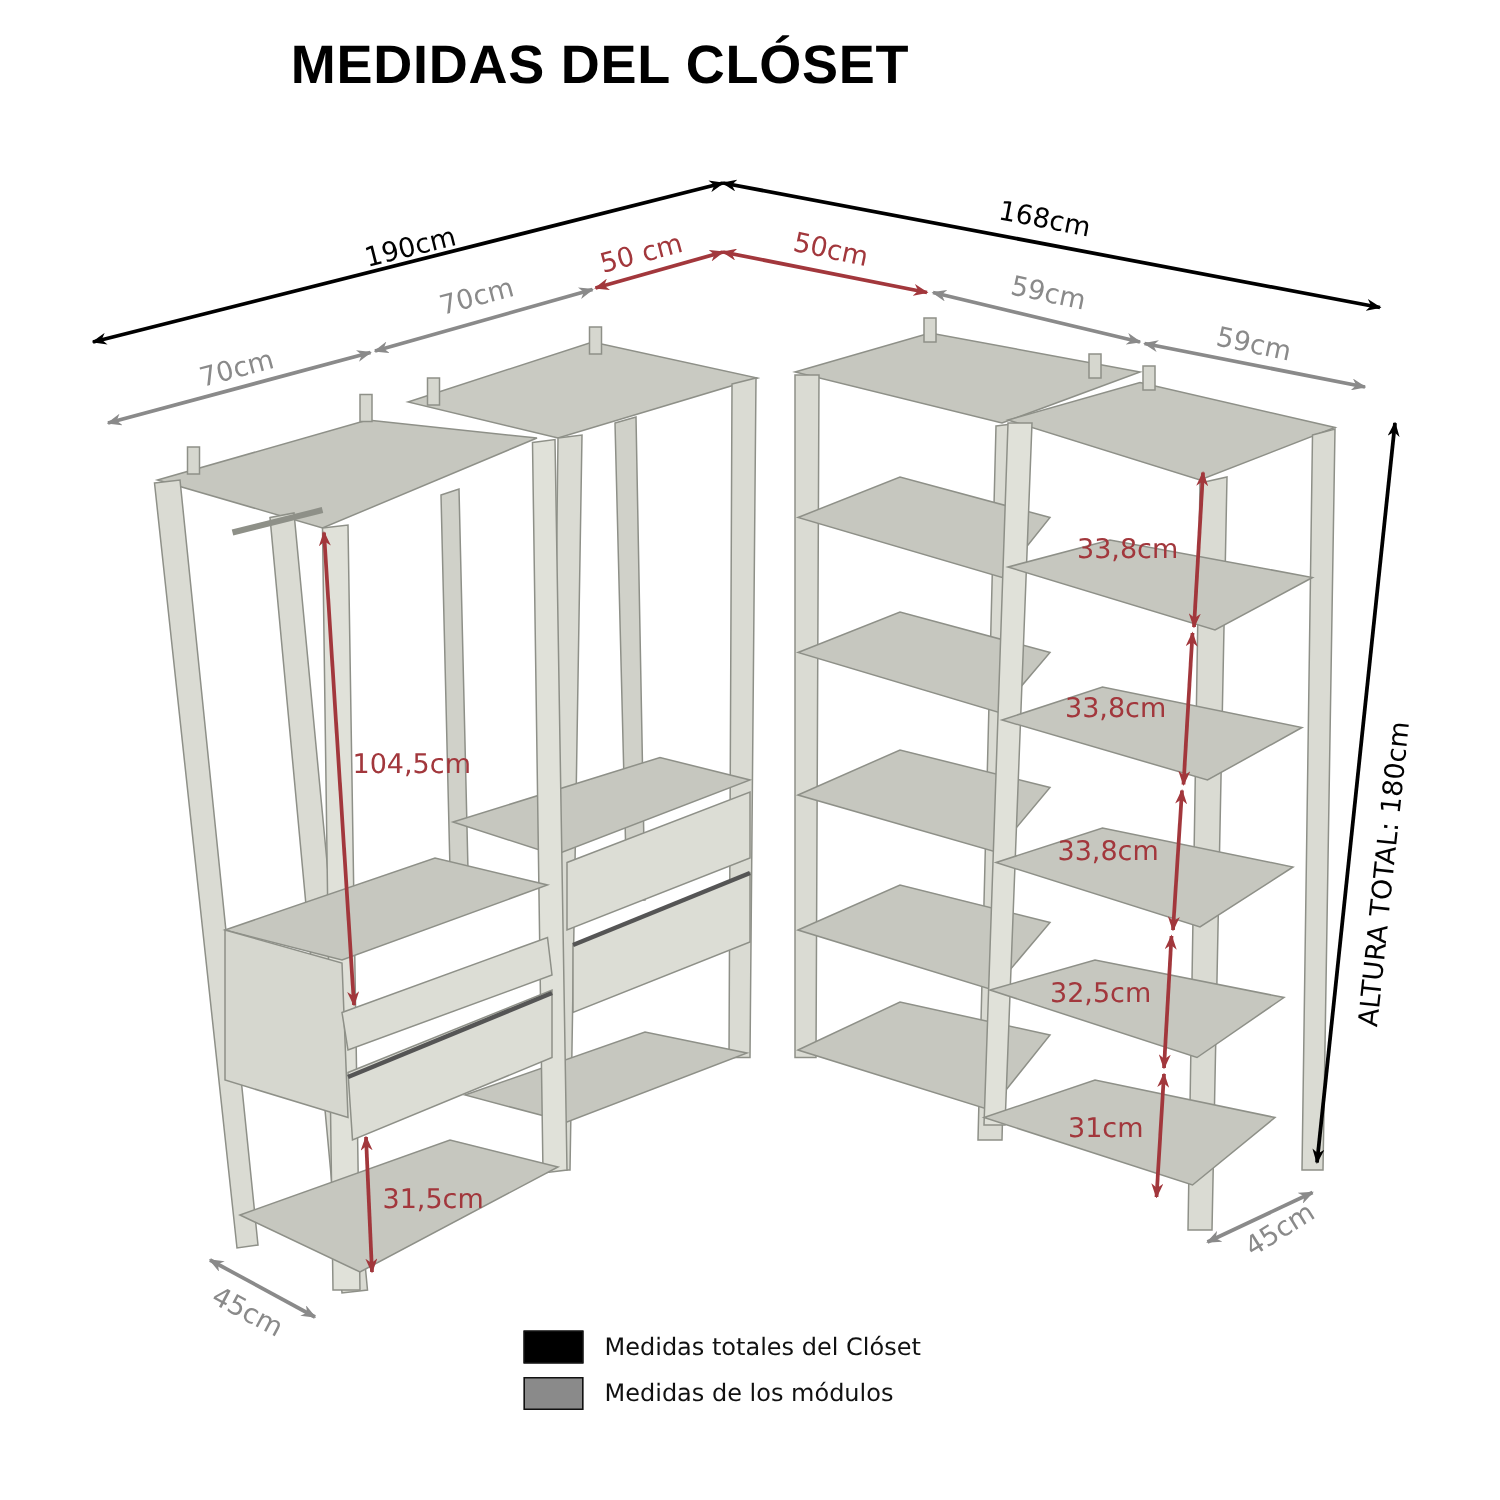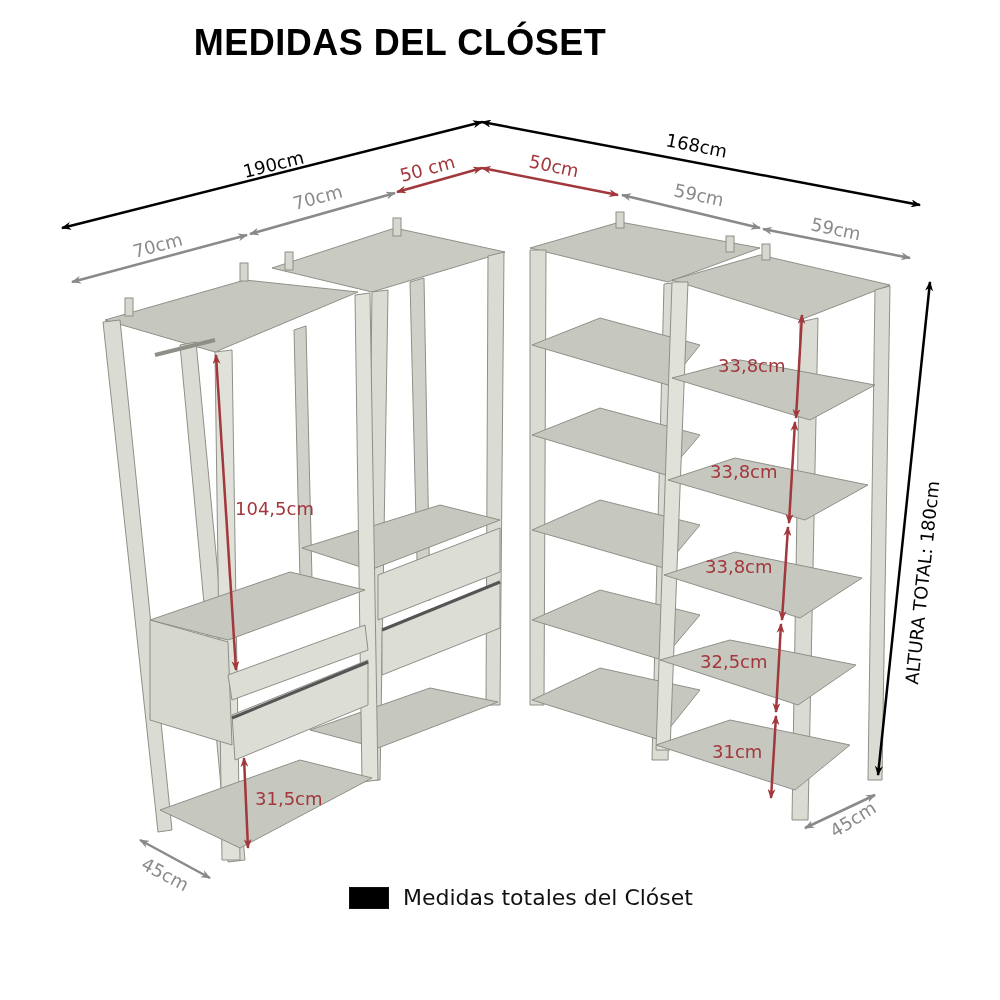--- a/index.html
+++ b/index.html
@@ -3,21 +3,21 @@
 <meta charset="utf-8">
 <style>
   html, body { margin:0; padding:0; background:#ffffff; }
   body { width:1000px; height:1000px; position:relative; overflow:hidden; font-family:"DejaVu Sans", sans-serif; }
   .title { position:absolute; left:0; top:22px; width:800px; text-align:center; font-family:"Liberation Sans", sans-serif; font-weight:bold; font-size:36px; color:#000; letter-spacing:0.5px; }
   svg.diagram { position:absolute; left:0; top:0; }
   .dimtext { font-family:"DejaVu Sans", sans-serif; font-size:18px; }
   .legend { position:absolute; left:349px; top:882px; }
   .legend-row { display:flex; align-items:center; height:31px; }
   .swatch { width:40px; height:22px; border:1px solid #111; box-sizing:border-box; margin-right:14px; }
-  .legend-label { font-family:"DejaVu Sans", sans-serif; font-size:22px; color:#111; }
+  .legend-label { font-family:"DejaVu Sans", sans-serif; font-size:16px; color:#111; }
 </style>
 </head>
 <body>
 
 <div class="title">MEDIDAS DEL CLÓSET</div>
 
 <svg class="diagram" width="1000" height="1000" viewBox="0 0 1000 1000" xmlns="http://www.w3.org/2000/svg">
   <defs>
     <marker id="ab" markerWidth="10" markerHeight="8" refX="9" refY="4" orient="auto-start-reverse" markerUnits="userSpaceOnUse">
         <path d="M0,0 L10,4 L0,8 L3,4 Z" fill="#000"></path>
@@ -136,13 +136,17 @@
   <text class="dimtext" x="705" y="573" fill="#a2373c">33,8cm</text>
   <text class="dimtext" x="700" y="668" fill="#a2373c">32,5cm</text>
   <text class="dimtext" x="712" y="758" fill="#a2373c">31cm</text>
 </svg>
 
 <div class="legend">
   <div class="legend-row">
     <div class="swatch" style="background:#000000"></div>
     <span class="legend-label">Medidas totales del Clóset</span>
   </div>
+  <div class="legend-row">
+    <div class="swatch" style="background:#8a8a8a"></div>
+    <span class="legend-label">Medidas de los módulos</span>
+  </div>
 </div>
 
 </body></html>

